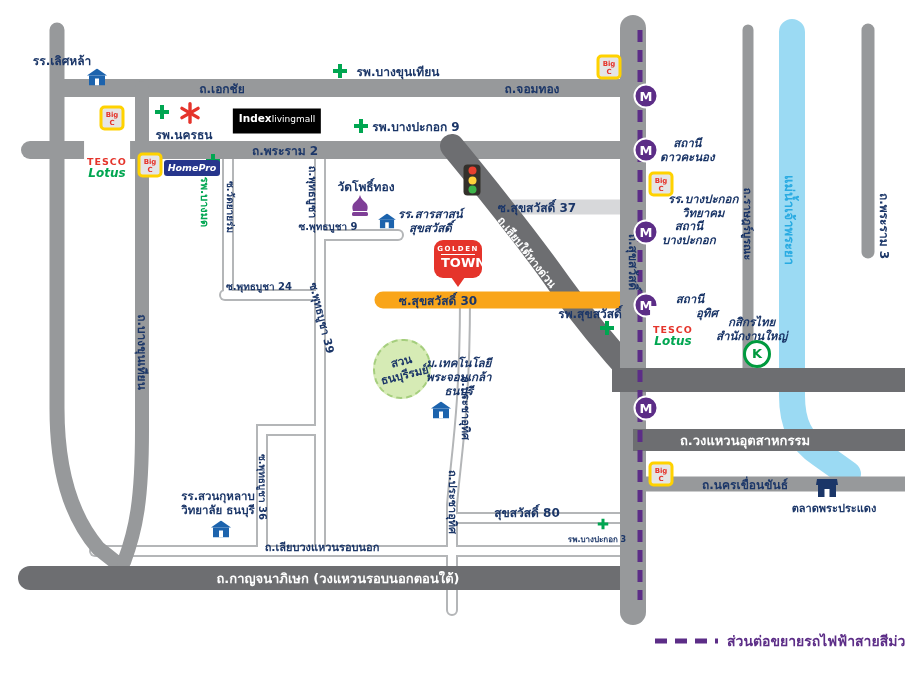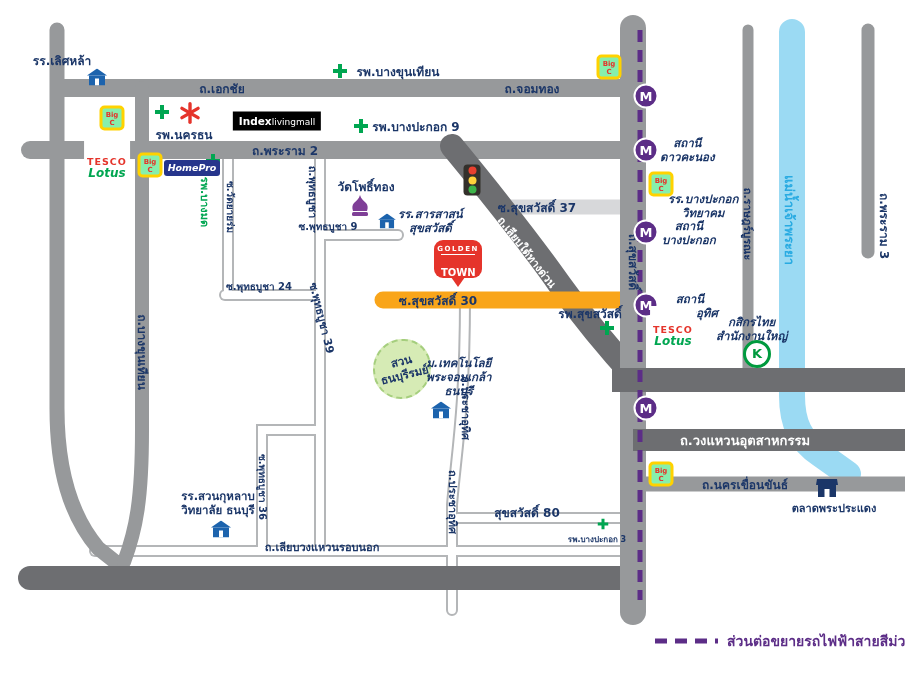--- a/index.html
+++ b/index.html
@@ -22,46 +22,46 @@
   .blk.left{transform:translate(0,-50%);text-align:center;font-style:italic;}
   .park-label{transform:translate(-50%,-50%) rotate(-14deg);}
   .ic{position:absolute;transform:translate(-50%,-50%);line-height:0;z-index:4;}
   .cross{position:absolute;transform:translate(-50%,-50%);width:14px;height:14px;z-index:4;}
   .cross::before{content:"";position:absolute;left:5px;top:0;width:4px;height:14px;background:#00A651;}
   .cross::after{content:"";position:absolute;top:5px;left:0;width:14px;height:4px;background:#00A651;}
   .cross.sm{transform:translate(-50%,-50%) scale(0.75);}
   .mst{position:absolute;transform:translate(-50%,-50%);width:21px;height:21px;border-radius:50%;
     background:#5C2D87;border:2px solid #fff;color:#fff;font-weight:bold;font-size:13px;
     line-height:21px;text-align:center;z-index:6;}
-  .bigc{position:absolute;transform:translate(-50%,-50%);width:19px;height:19px;background:#86efac;
+  .bigc{position:absolute;transform:translate(-50%,-50%);width:19px;height:19px;background:#e5e5e5;
     border:3px solid #FFD200;border-radius:5px;color:#E5342B;font-weight:bold;font-size:7px;
     line-height:8px;text-align:center;display:flex;align-items:center;justify-content:center;z-index:6;}
   .tesco{position:absolute;transform:translate(-50%,-50%);text-align:center;background:#fff;
     padding:19px 3px;z-index:6;}
   .tesco .t1{color:#E5342B;font-size:9.5px;font-weight:bold;letter-spacing:1px;line-height:10px;}
   .tesco .t2{color:#00A651;font-size:12px;font-weight:bold;font-style:italic;line-height:12px;}
   .homepro{position:absolute;transform:translate(-50%,-50%);width:56px;height:16px;background:#26358C;
     color:#fff;border-radius:3px;font-size:9.5px;font-weight:bold;font-style:italic;line-height:16px;
     text-align:center;z-index:6;}
-  .index{position:absolute;transform:translate(-50%,-50%);background:#000;color:#fff;height:19px;
+  .index{position:absolute;transform:translate(-50%,-50%);background:#000;color:#fff;height:25px;
     line-height:19px;padding:0 6px;font-size:10.5px;white-space:nowrap;z-index:6;}
   .index b{font-weight:bold;} .index span{font-weight:normal;font-size:9px;}
   .kbank{position:absolute;transform:translate(-50%,-50%);width:22px;height:22px;border-radius:50%;
     background:#fff;border:3px solid #009A3E;color:#009A3E;font-weight:bold;font-size:13px;
     line-height:22px;text-align:center;z-index:6;}
   .traffic{position:absolute;transform:translate(-50%,-50%);width:17px;height:31px;background:#33302B;
     border-radius:4px;display:flex;flex-direction:column;align-items:center;justify-content:space-evenly;z-index:7;}
   .traffic i{width:8px;height:8px;border-radius:50%;display:block;}
   .tl-red{background:#E8402F;} .tl-yel{background:#FFD23B;} .tl-grn{background:#3DB54A;}
   .gt-pin{position:absolute;transform:translate(-50%,-50%);width:48px;height:38px;background:#E5342B;
     border-radius:9px;color:#fff;text-align:center;padding-top:5px;box-sizing:border-box;z-index:8;}
   .gt-pin::after{content:"";position:absolute;left:50%;bottom:-9px;transform:translateX(-50%);
     width:0;height:0;border:7px solid transparent;border-top:10px solid #E5342B;border-bottom:0;}
   .gt-l1{font-size:7px;letter-spacing:1.5px;font-weight:bold;line-height:8px;}
-  .gt-l2{font-size:10px;font-weight:bold;line-height:14px;border-top:1px solid #fff;margin:1px 7px 0;padding-top:11px;}
+  .gt-l2{font-size:13px;font-weight:bold;line-height:14px;border-top:1px solid #fff;margin:1px 7px 0;padding-top:1px;}
   .park{position:absolute;transform:translate(-50%,-50%);width:54px;height:56px;background:#D6EBB5;
     border:2px dashed #A5CE7D;border-radius:50% 46% 52% 48%;z-index:3;}
   .leg{position:absolute;transform:translate(0,-50%);color:#5C2D87;font-weight:bold;font-size:14px;
     white-space:nowrap;z-index:5;}
 </style>
 </head>
 <body>
 
 <div id="map">
 
@@ -112,20 +112,21 @@
   <div class="lbl" style="left:222px;top:88px">ถ.เอกชัย</div>
   <div class="lbl" style="left:532px;top:88px">ถ.จอมทอง</div>
   <div class="lbl" style="left:285px;top:150px">ถ.พระราม 2</div>
   <div class="lbl vert" style="left:633px;top:262px">ถ.สุขสวัสดิ์</div>
   <div class="lbl vert" style="left:142px;top:352px">ถ.บางขุนเทียน</div>
   <div class="lbl vert s11" style="left:748px;top:224px">ถ.ราษฎร์บูรณะ</div>
   <div class="lbl vert" style="left:884px;top:226px">ถ.พระราม 3</div>
   <div class="lbl vert blue s13" style="left:789px;top:220px">แม่น้ำเจ้าพระยา</div>
   <div class="lbl white s11 rot52" style="left:527px;top:252px">ถ.เลียบใต้ทางด่วน</div>
   <div class="lbl white s13" style="left:745px;top:440px">ถ.วงแหวนอุตสาหกรรม</div>
+  <div class="lbl white s13" style="left:338px;top:578px">ถ.กาญจนาภิเษก (วงแหวนรอบนอกตอนใต้)</div>
   <div class="lbl" style="left:745px;top:484px">ถ.นครเขื่อนขันธ์</div>
   <div class="lbl s11" style="left:322px;top:547px">ถ.เลียบวงแหวนรอบนอก</div>
   <div class="lbl" style="left:527px;top:512px">สุขสวัสดิ์ 80</div>
   <div class="lbl" style="left:537px;top:207px">ซ.สุขสวัสดิ์ 37</div>
   <div class="lbl" style="left:438px;top:300px">ซ.สุขสวัสดิ์ 30</div>
   <div class="lbl vert s11" style="left:313px;top:192px">ถ.พุทธบูชา</div>
   <div class="lbl s10" style="left:328px;top:226px">ซ.พุทธบูชา 9</div>
   <div class="lbl s10" style="left:259px;top:286px">ซ.พุทธบูชา 24</div>
   <div class="lbl vert s10" style="left:262px;top:487px">ซ.พุทธบูชา 36</div>
   <div class="lbl rot76 s11" style="left:322px;top:318px">ซ.พุทธบูชา 39</div>

